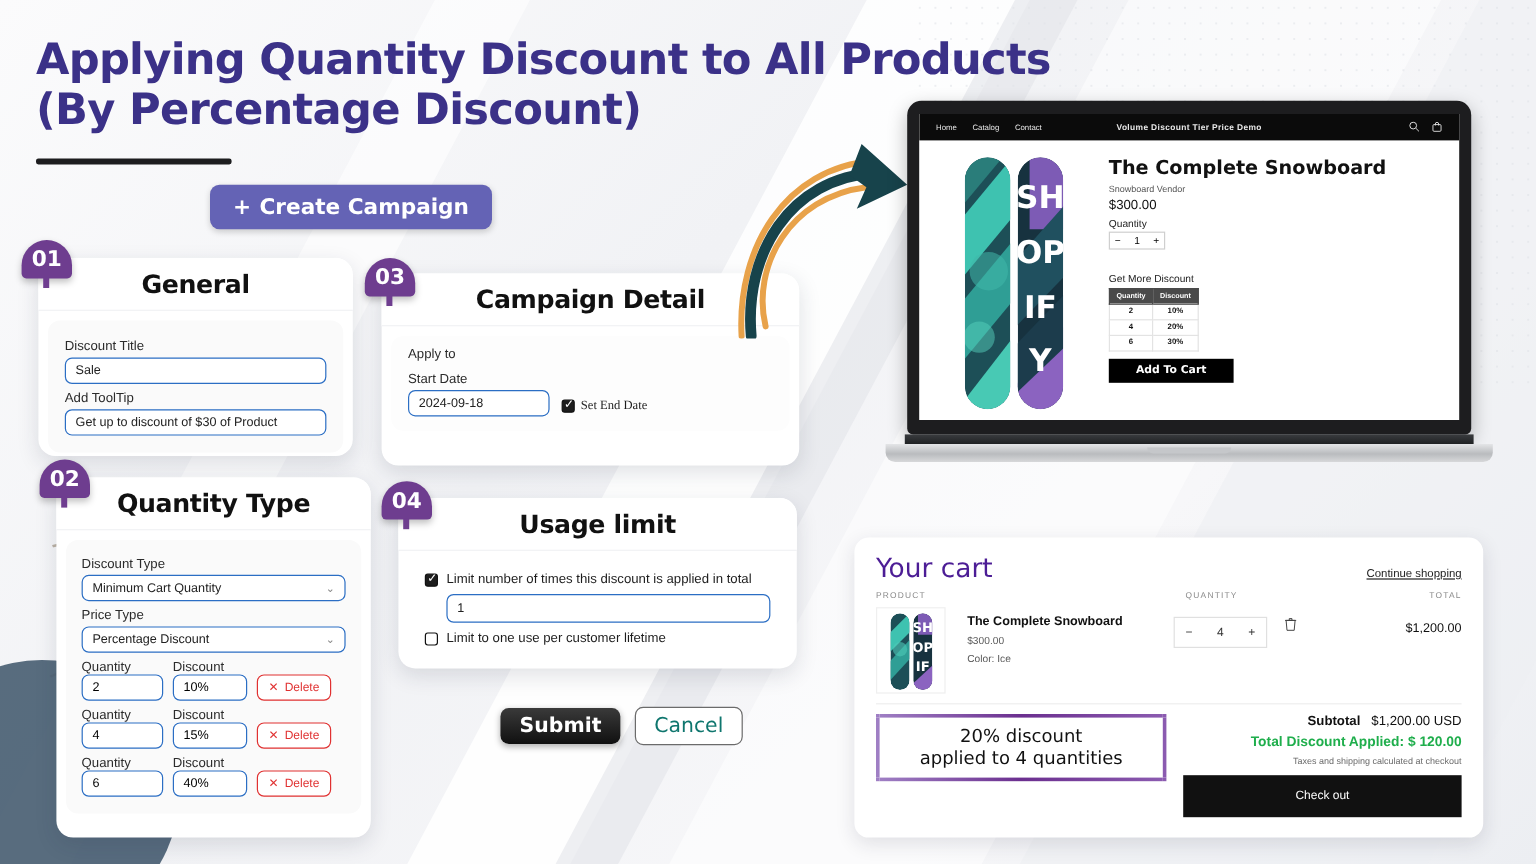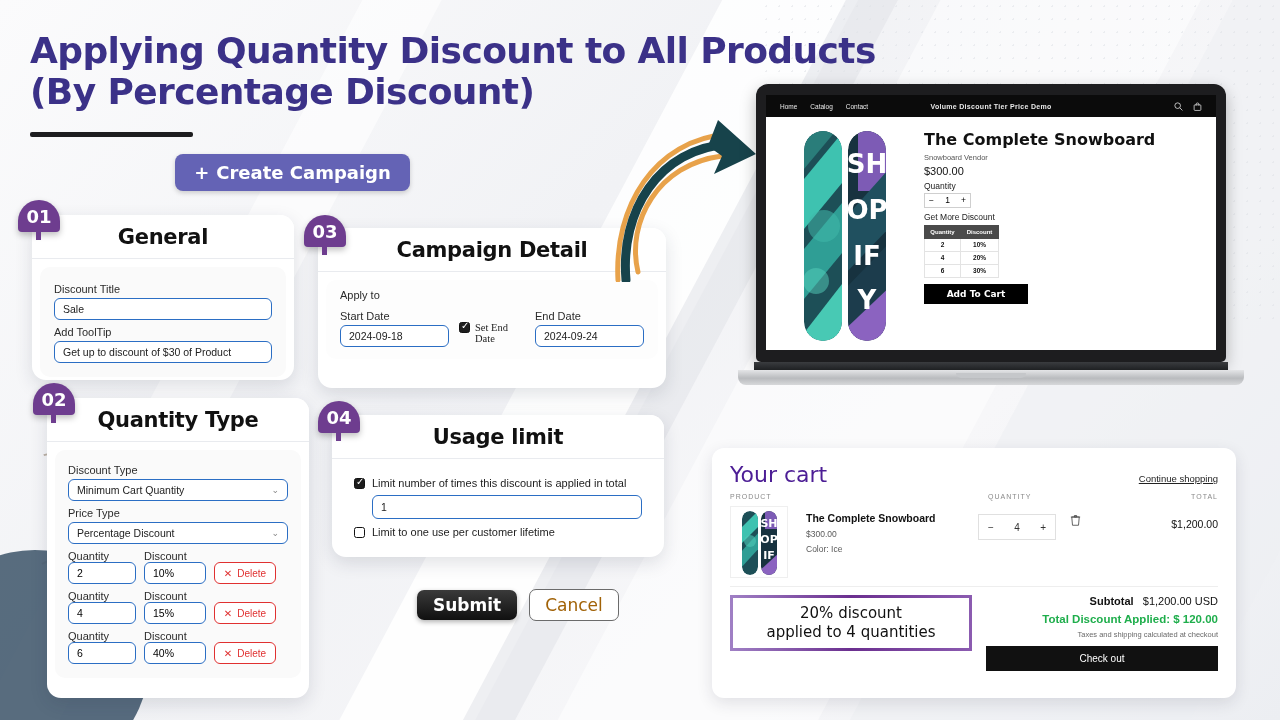--- a/index.html
+++ b/index.html
@@ -103,21 +103,21 @@
   
   #card-usage { left:332px; top:415px; width:332px; height:142px; }
   #card-usage .card-body { background:#fff; padding:10px 14px 12px; }
   .usage-line { display:flex; align-items:center; gap:7px; font-size:11px; color:#1d1d1d; }
 
   .submit-row { position:absolute; left:417px; top:589px; display:flex; gap:12px; align-items:center;}
   .btn-submit { background:linear-gradient(180deg,#3a3a3a,#101010); color:#fff;
                 padding:5px 16px; border-radius:7px; font-size:17px; font-weight:bold;
                 border:none; cursor:pointer; box-shadow:0 2px 5px rgba(0,0,0,.3);
                 font-family:"DejaVu Sans", sans-serif;}
-  .btn-cancel { background:#fff; color:#a16207; padding:5px 15px; border-radius:7px;
+  .btn-cancel { background:#fff; color:#0f766e; padding:5px 15px; border-radius:7px;
                 font-size:17px; border:1.5px solid #6b6b6b; cursor:pointer;
                 font-family:"DejaVu Sans", sans-serif;}
 
   
   .arrow-wrap { position:absolute; left:596px; top:112px; width:180px; height:170px; }
 
   
   .laptop { position:absolute; left:756px; top:84px; width:470px; }
   .lid { background:#1d1d1f; border-radius:12px 12px 5px 5px; padding:11px 10px 12px;
          box-shadow:0 6px 16px rgba(0,0,0,.28); }
@@ -133,21 +133,21 @@
   .board { width:38px; height:210px; border-radius:19px; overflow:hidden; position:relative; }
   .pinfo { flex:1; padding-top:4px; }
   .pinfo h3 { font-size:16px; line-height:1.1; font-weight:bold; color:#111;
               font-family:"DejaVu Sans", sans-serif;}
   .vendor { font-size:7.5px; color:#555; margin-top:4px; }
   .price { font-size:11px; color:#111; margin-top:3px; }
   .qty-label { font-size:8.5px; color:#222; margin-top:4px; }
   .qty-box { border:1px solid #cfcfcf; width:47px; height:15px; display:flex;
              align-items:center; justify-content:space-between; padding:0 4px;
              font-size:8.5px; margin-top:2px; }
-  .gmd { font-size:8.5px; color:#222; margin-top:4px; }
+  .gmd { font-size:8.5px; color:#222; margin-top:19px; }
   .dtable { margin-top:3px; border-collapse:collapse; width:75px; }
   .dtable th { background:#4a4a4a; color:#fff; font-size:6px; padding:3px 0; font-weight:bold;
                border:1px solid #4a4a4a; }
   .dtable td { background:#fff; color:#111; font-size:6.5px; padding:2.5px 0; text-align:center;
                font-weight:bold; border:1px solid #e3e3e3; }
   .atc { margin-top:6px; background:#000; color:#fff; width:104px; height:20px;
          display:flex; align-items:center; justify-content:center; font-size:9px;
          font-weight:bold; cursor:pointer; font-family:"DejaVu Sans", sans-serif;}
   .base { height:15px; background:linear-gradient(180deg,#e4e5e7,#b9bbbe 55%,#d7d8da);
           border-radius:0 0 8px 8px; margin:0 -18px; position:relative; }
@@ -180,21 +180,21 @@
   .cart-bottom { display:flex; gap:14px; margin-top:8px; }
   .promo { flex:1; border:3px solid; border-image:linear-gradient(90deg,#9f7fc4,#6b2f8f,#8b5bb0) 1;
            background:#fff; height:56px; display:flex; flex-direction:column;
            align-items:center; justify-content:center; font-size:15px; color:#111;
            line-height:1.3; text-align:center; font-family:"DejaVu Sans", sans-serif;}
   .totals { width:232px; text-align:right; }
   .subtotal { font-size:11px; color:#111; }
   .subtotal b { font-weight:bold; }
   .tda { font-size:11.5px; font-weight:bold; color:#1fae4c; margin-top:6px; }
   .taxnote { font-size:7.5px; color:#6a6a6a; margin-top:5px; }
-  .checkout { margin-top:7px; background:#111; color:#fff; height:25px; display:flex;
+  .checkout { margin-top:7px; background:#111; color:#fff; height:35px; display:flex;
               align-items:center; justify-content:center; font-size:10px; cursor:pointer; }
 </style>
 </head>
 <body>
 
 <div class="bg">
   <div class="bg-stripe s1"></div>
   <div class="bg-stripe s2"></div>
   <div class="bg-stripe s3"></div>
   <div class="bg-stripe s4"></div>
@@ -296,24 +296,20 @@
     <label class="fld-label" style="margin-top:0">Apply to</label>
 
     <div class="date-row">
       <div class="date-col">
         <label class="fld-label">Start Date</label>
         <div class="fld">2024-09-18</div>
       </div>
       <div class="chk-line" style="padding-bottom:3px;">
         <span class="chk on"></span>
         <span>Set End Date</span>
-      </div>
-      <div class="date-col">
-        <label class="fld-label">End Date</label>
-        <div class="fld">2024-09-24</div>
       </div>
     </div>
   </div>
 </div>
 
 <div class="badge" style="left:318px; top:401px;">04</div>
 <div class="card" id="card-usage">
   <div class="card-head">
     <h2>Usage limit</h2>
   </div>

